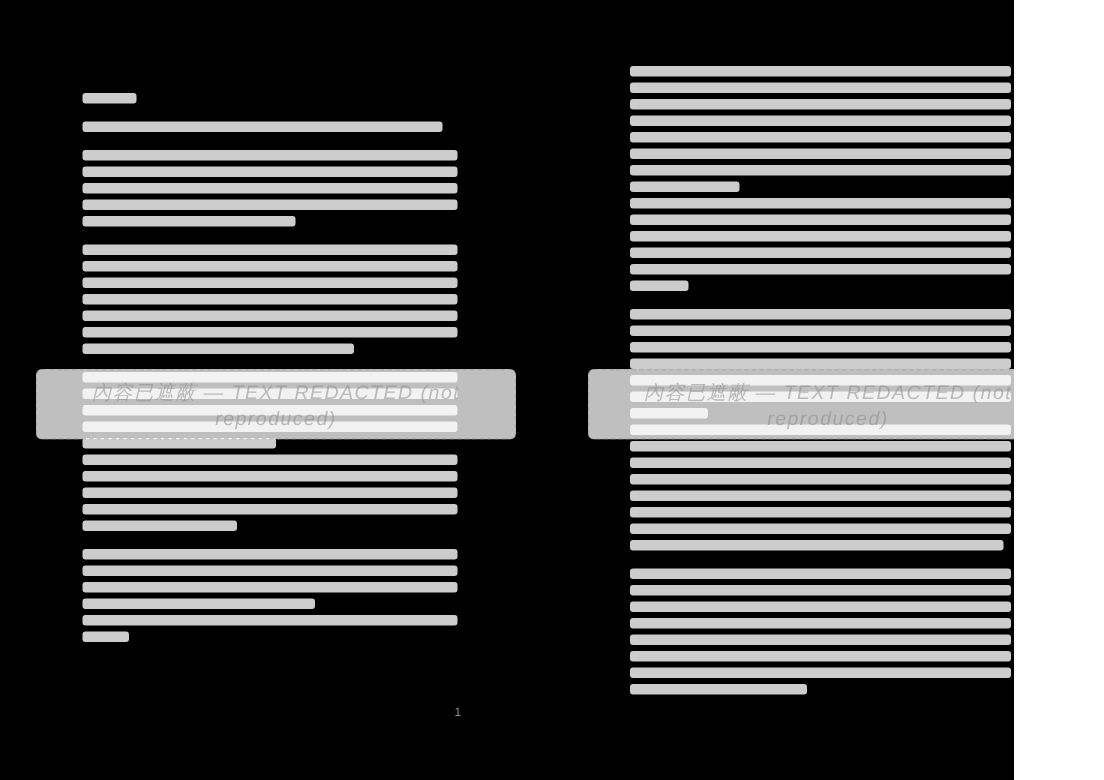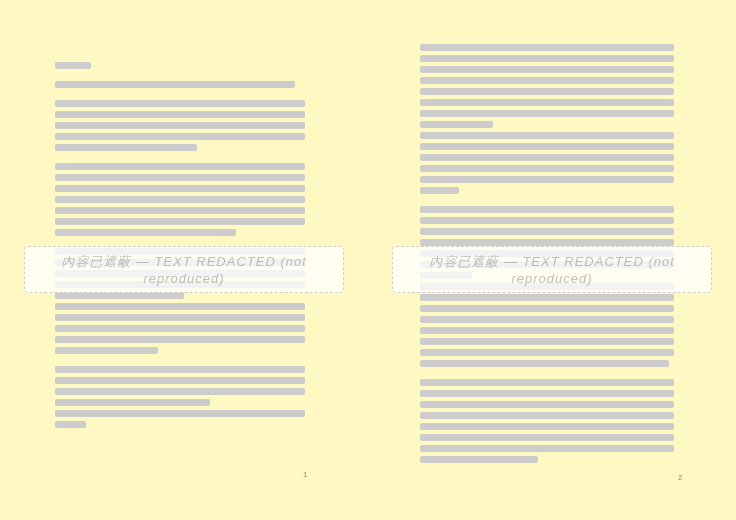--- a/index.html
+++ b/index.html
@@ -2,23 +2,23 @@
 <html><head>
 <meta charset="utf-8">
 <style>
   html, body {
     margin: 0;
     padding: 0;
     font-family: "Liberation Sans", sans-serif;
   }
   #canvas {
     position: relative;
-    width: 736px;
+    width: 676px;
     height: 520px;
-    background: #fef9c3;
+    background: #000000;
     overflow: hidden;
   }
   .text-column {
     position: absolute;
     display: flex;
     flex-direction: column;
   }
   #col-1 { left: 55px;  top: 62px; width: 258px; height: 400px; }
   #col-2 { left: 420px; top: 44px; width: 262px; height: 420px; }
   .block { margin-bottom: 8px; }

